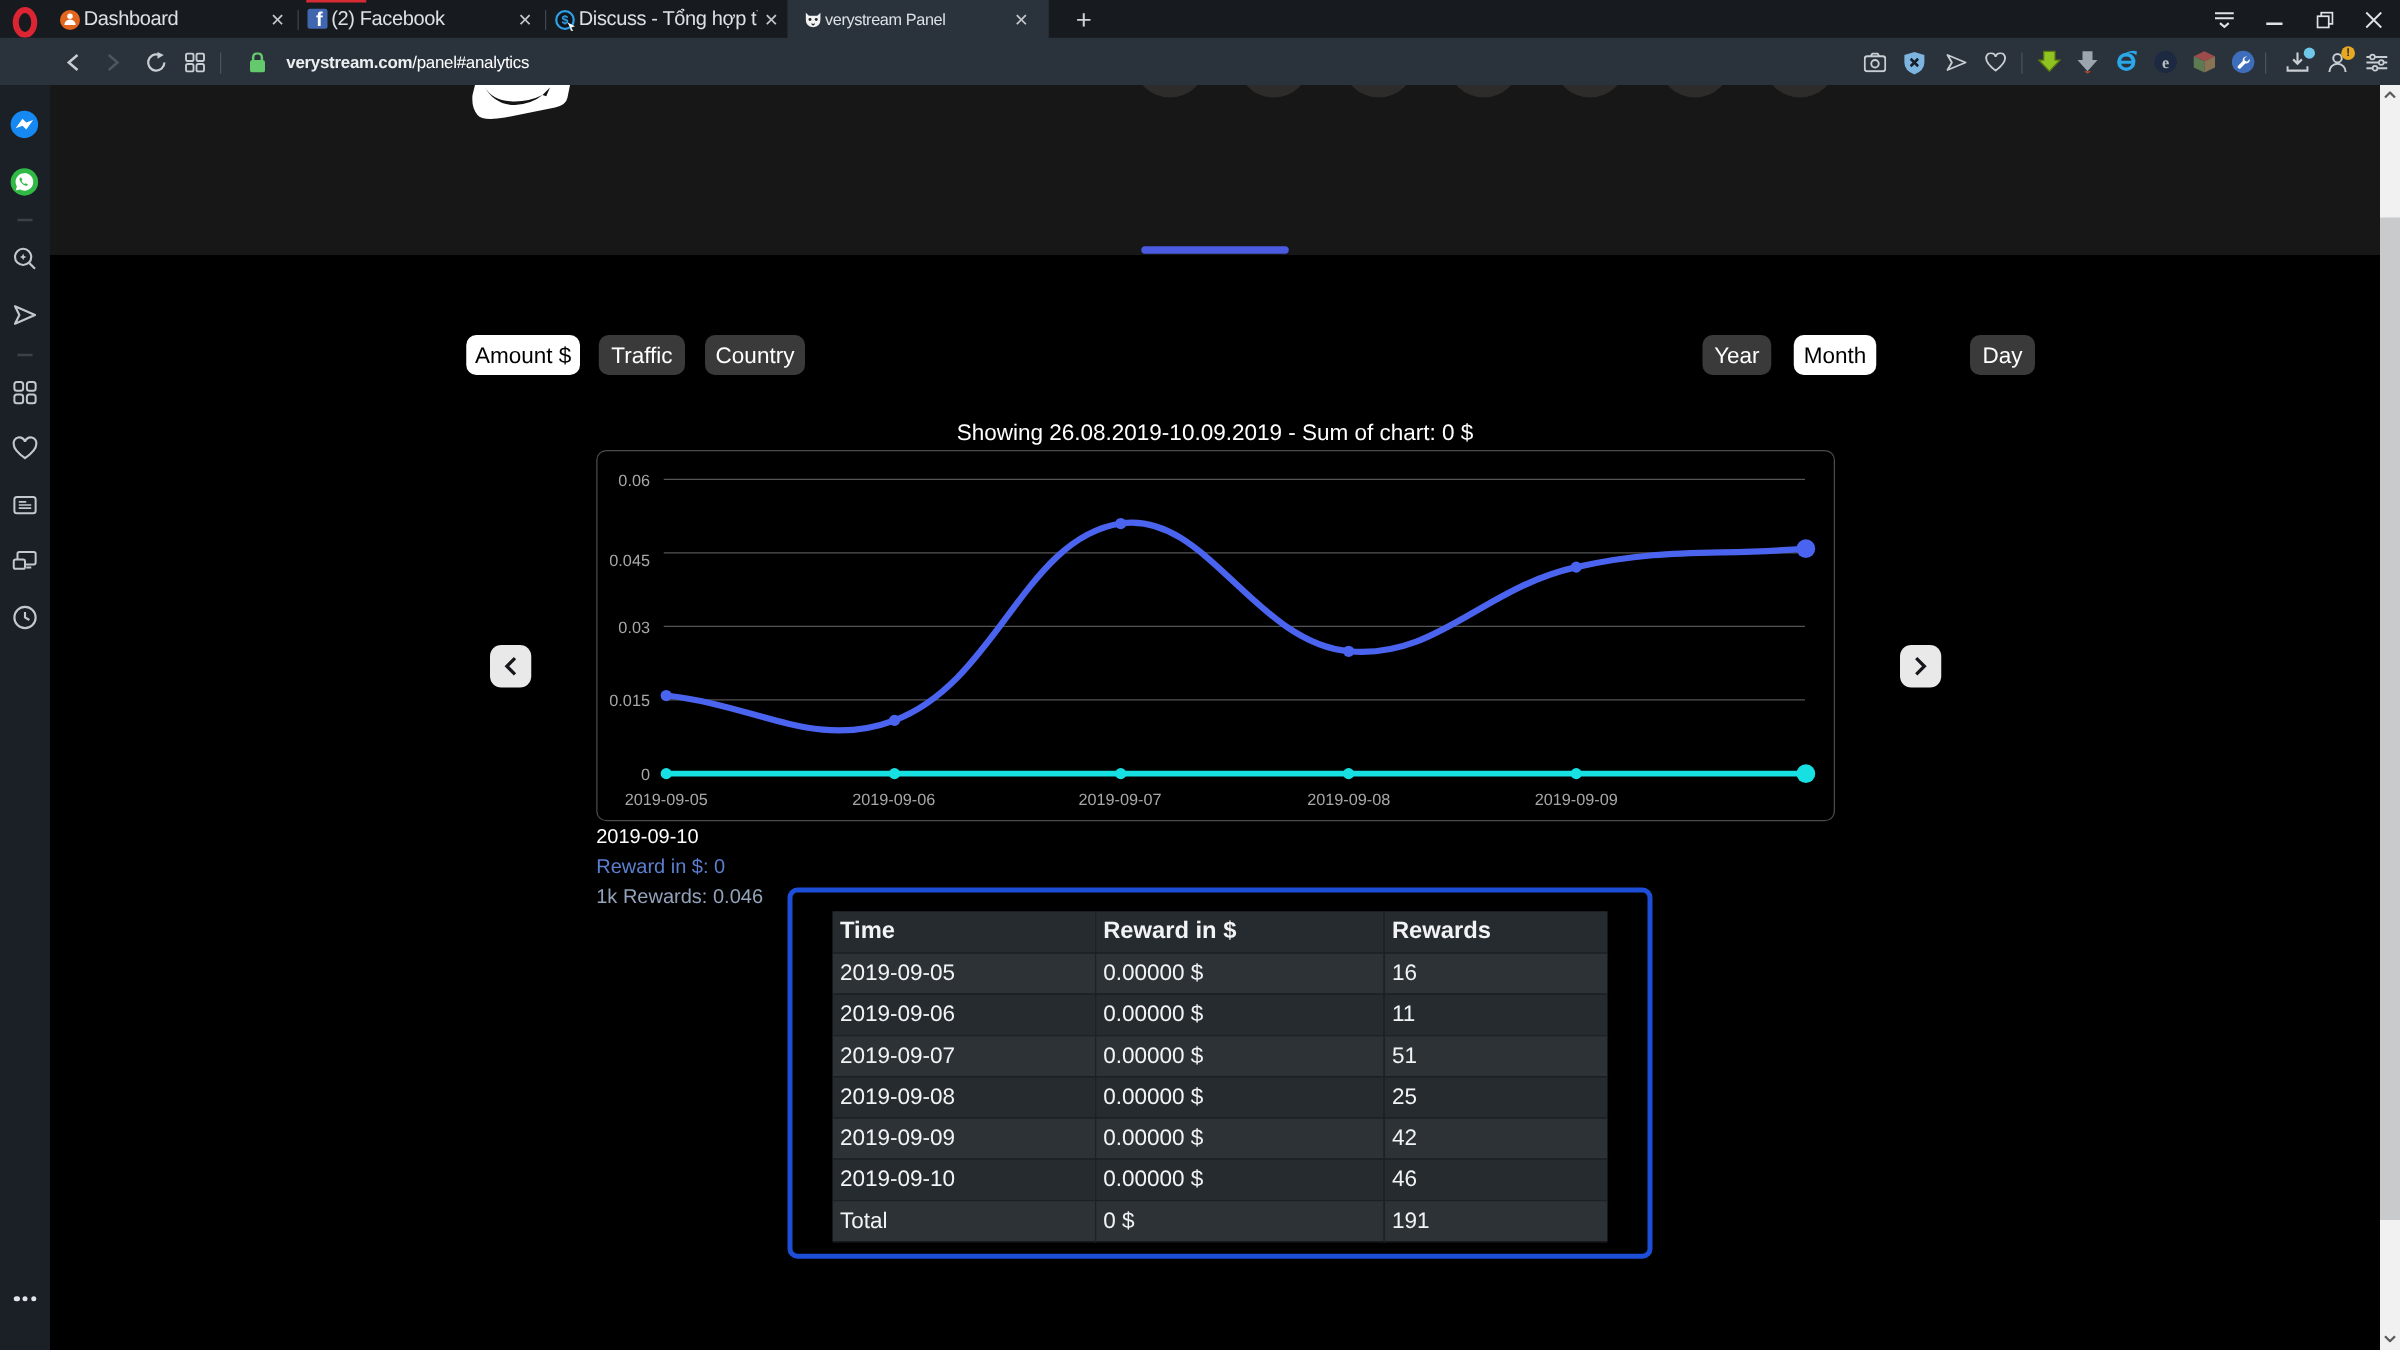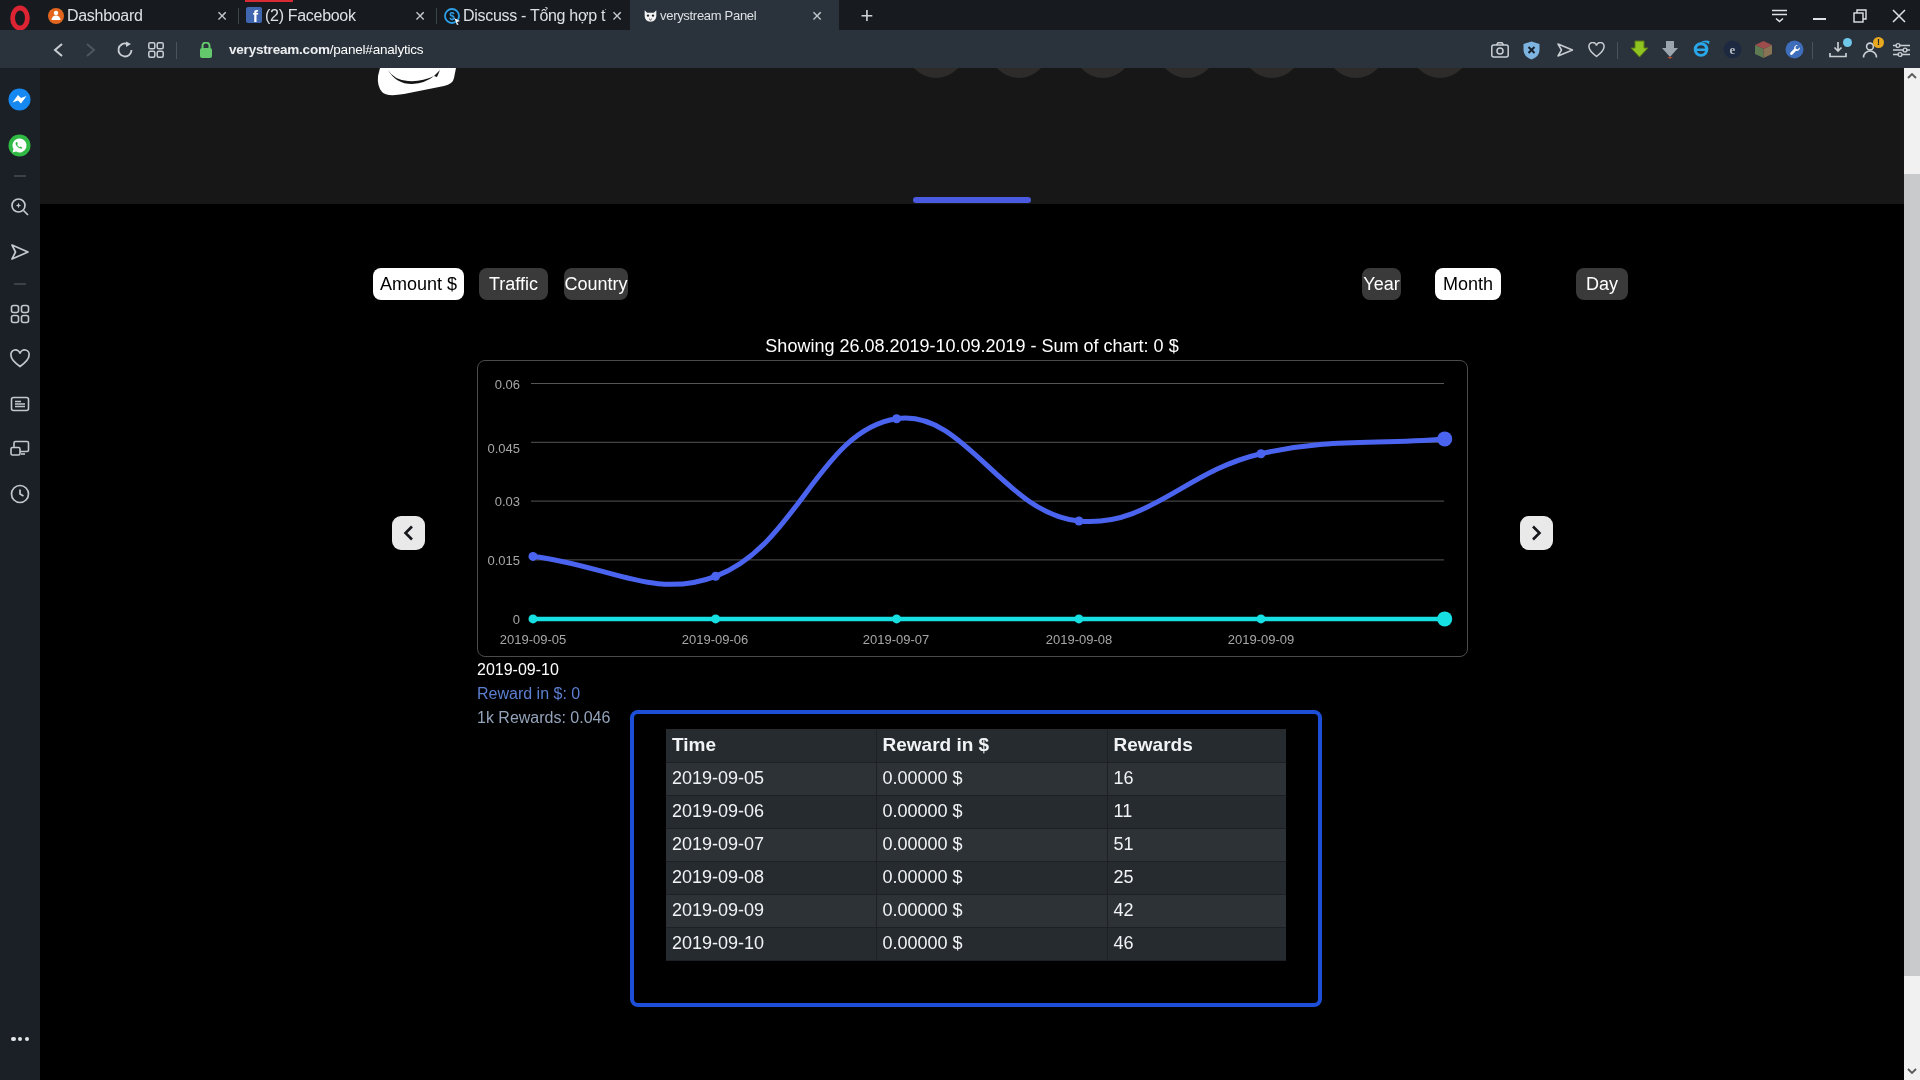--- a/index.html
+++ b/index.html
@@ -259,22 +259,22 @@
   <svg class="abs" style="left:374px;top:68px;" width="88" height="30" viewBox="0 0 88 30">
     <path d="M6 0 H82 L80 10 Q79 16 70 18 L30 26 Q12 29 8 24 Q3 18 4 8 Z" fill="#fff"></path>
     <path d="M14 2 Q20 12 34 13 Q48 14 60 8 Q52 15 38 16 Q22 16 14 2 Z" fill="#141414"></path>
     <path d="M60 8 L66 2 L63 9 Z" fill="#141414"></path>
   </svg>
 
   <div class="abs" style="left:913px;top:197px;width:118px;height:6px;border-radius:3px;background:#4a5be2;"></div>
 
   <div class="btn sel" style="left:373px;top:268px;width:91px;">Amount $</div>
   <div class="btn" style="left:479px;top:268px;width:69px;">Traffic</div>
-  <div class="btn" style="left:564px;top:268px;width:64px;">Country</div>
-  <div class="btn" style="left:1362px;top:268px;width:39px;">Year</div>
+  <div class="btn" style="left:564px;top:268px;width:80px;">Country</div>
+  <div class="btn" style="left:1362px;top:268px;width:55px;">Year</div>
   <div class="btn sel" style="left:1435px;top:268px;width:66px;">Month</div>
   <div class="btn" style="left:1576px;top:268px;width:52px;">Day</div>
 
   <div id="charttitle">Showing 26.08.2019-10.09.2019 - Sum of chart: 0 $</div>
 
   <div id="chartbox"></div>
   <div class="ylab" style="left:470px;top:377px;">0.06</div>
   <div class="ylab" style="left:470px;top:441px;">0.045</div>
   <div class="ylab" style="left:470px;top:494px;">0.03</div>
   <div class="ylab" style="left:470px;top:553px;">0.015</div>
@@ -347,20 +347,25 @@
       <tr class="light">
             <td>2019-09-09</td>
             <td>0.00000 $</td>
             <td>42</td>
           </tr>
       <tr class="dark">
             <td>2019-09-10</td>
             <td>0.00000 $</td>
             <td>46</td>
           </tr>
+      <tr class="light">
+            <td>Total</td>
+            <td>0 $</td>
+            <td>191</td>
+          </tr>
     </tbody>
       </table>
   </div>
 
   <div id="sbtrack">
     <div id="sbthumb"></div>
     <svg class="abs" style="left:3px;top:5px;" width="10" height="6" viewBox="0 0 10 6">
         <path d="M1 5 L5 1 L9 5" stroke="#5a5a5a" stroke-width="1.8" fill="none"></path>
       </svg>
     <svg class="abs" style="left:3px;top:1000px;" width="10" height="6" viewBox="0 0 10 6">

